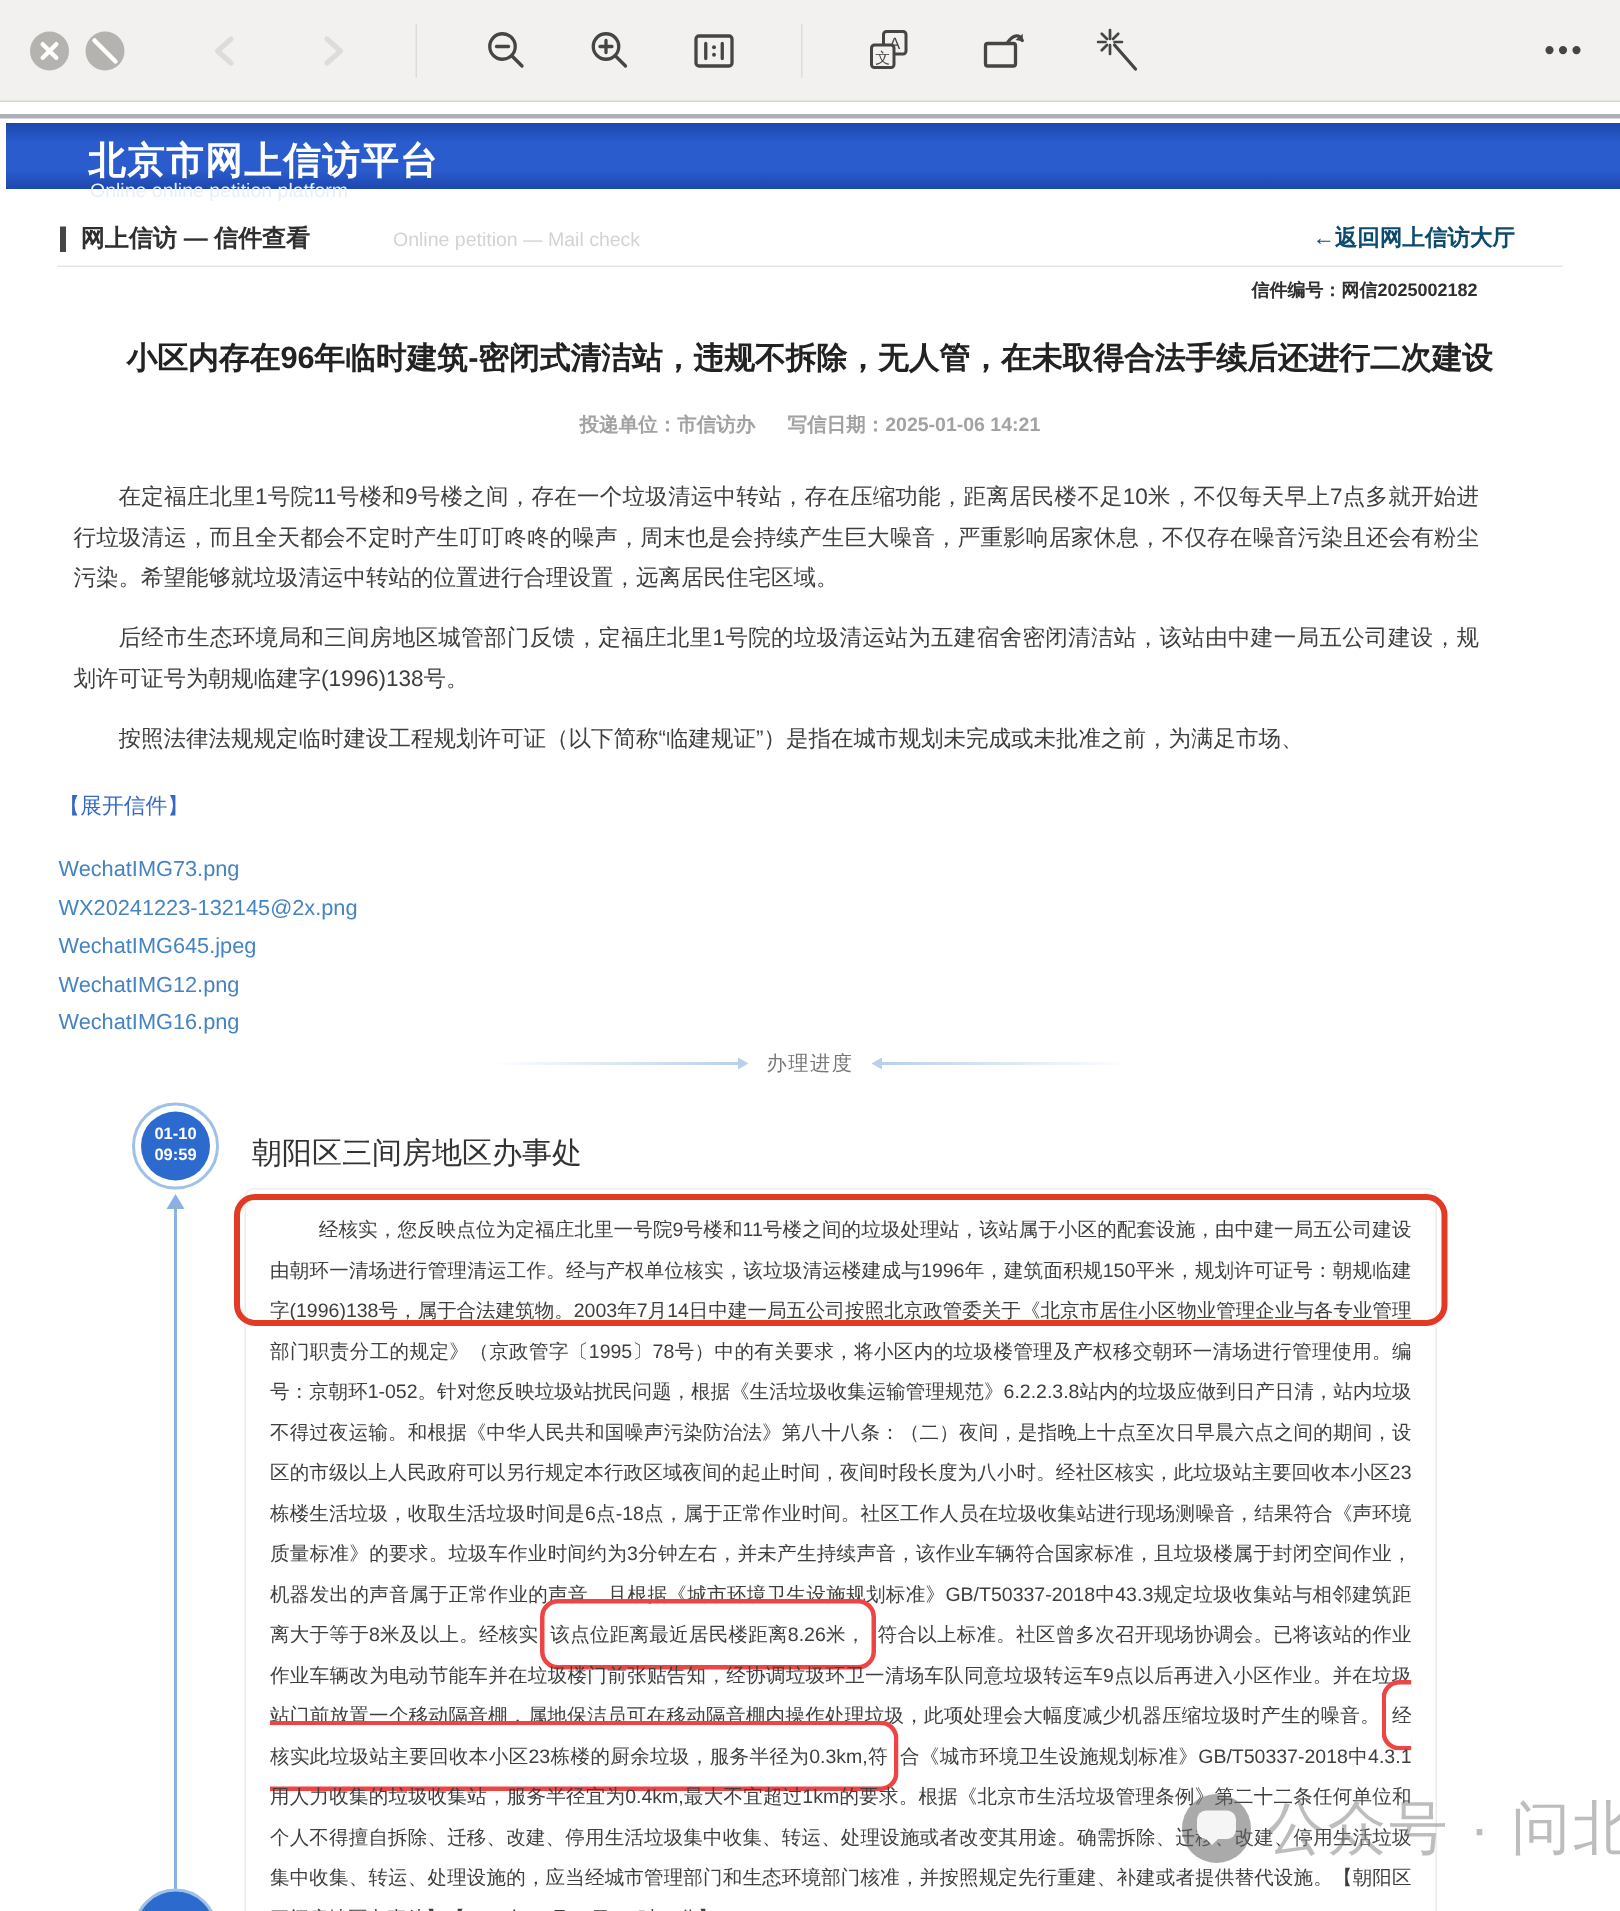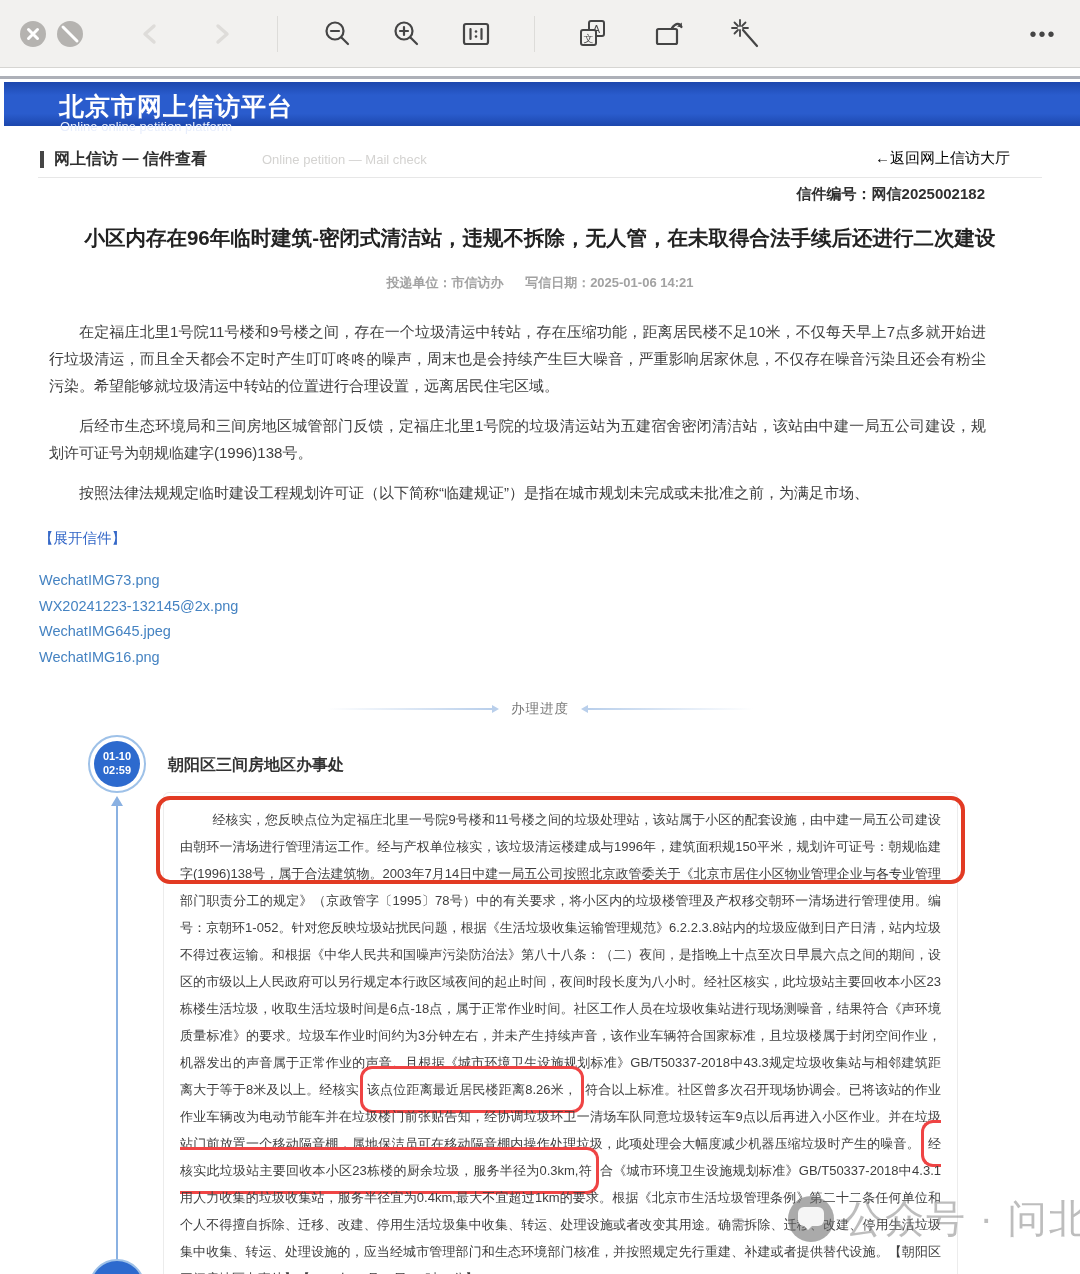--- a/index.html
+++ b/index.html
@@ -16,23 +16,23 @@
   .bluehead{position:absolute;left:4px;top:82px;width:1080px;height:44px;
     background:linear-gradient(180deg,#1c47ad 0%,#2a5ccd 30%,#2a5ccd 72%,#1c47ad 100%);}
   .logo-cn{position:absolute;left:55px;top:8px;color:#fff;font-size:25px;font-weight:700;letter-spacing:1px;}
   .logo-en{position:absolute;left:56px;top:37px;color:#e8eefc;font-size:13px;}
 
   
   .crumbrow{position:absolute;left:0;top:148px;width:1080px;height:24px;}
   .crumb-bar{position:absolute;left:40px;top:3px;width:4px;height:17px;background:#454545;}
   .crumb-cn{position:absolute;left:54px;top:1px;font-size:16px;font-weight:700;color:#2f2f2f;}
   .crumb-en{position:absolute;left:262px;top:4px;font-size:13px;color:#d4d3d1;}
-  .returnlink{position:absolute;right:70px;top:1px;font-size:15px;color:#000000;cursor:pointer;}
+  .returnlink{position:absolute;right:70px;top:1px;font-size:15px;color:#0c4a6e;cursor:pointer;font-weight:bold;}
   .rule{position:absolute;left:38px;top:177px;width:1004px;height:1px;background:#e7e7e7;}
-  .letterno{position:absolute;right:95px;top:185px;font-size:15px;font-weight:700;color:#2f2f2f;}
+  .letterno{position:absolute;right:95px;top:185px;font-size:12px;font-weight:700;color:#2f2f2f;}
 
   
   .title{position:absolute;left:60px;top:224px;width:960px;text-align:center;font-size:20.5px;font-weight:700;color:#222;}
   .meta{position:absolute;left:0;top:274px;width:1080px;text-align:center;font-size:13px;color:#a2a2a2;font-weight:bold;}
   .meta span{margin:0 9px;}
   .body{position:absolute;left:49px;top:318px;width:937px;font-size:15px;line-height:27px;color:#3e3e3e;text-align:justify;}
   .body p{margin:0 0 13px 0;text-indent:2em;}
   .expand{display:inline-block;margin:6px 0 4px -10px;font-size:14.5px;color:#3568c8;cursor:pointer;}
   .atts{margin-top:12px;margin-left:-10px;}
   .atts a{display:block;font-size:14.5px;line-height:25.5px;color:#4583c2;text-decoration:none;cursor:pointer;}
@@ -48,21 +48,21 @@
   .dtext{margin:0 12px;font-size:13.5px;color:#777;letter-spacing:1px;}
 
   
   .badge{position:absolute;left:88px;top:735px;width:58px;height:58px;border-radius:50%;
     background:#fff;border:2px solid #9ec1e8;display:flex;align-items:center;justify-content:center;}
   .badge-in{width:46px;height:46px;border-radius:50%;background:#2d6ace;color:#fff;font-size:11px;font-weight:700;
     display:flex;flex-direction:column;align-items:center;justify-content:center;line-height:1.25;}
   .tline{position:absolute;left:116px;top:806px;width:2px;height:456px;background:#8ab1e2;}
   .tarrow{position:absolute;left:111px;top:796px;width:0;height:0;border-left:6px solid transparent;border-right:6px solid transparent;border-bottom:10px solid #8ab1e2;}
   .badge2{position:absolute;left:89px;top:1259px;width:56px;height:56px;border-radius:50%;background:#2d6ace;border:2px solid #9ec1e8;}
-  .office{position:absolute;left:168px;top:755px;font-size:16px;font-weight:700;color:#333;}
+  .office{position:absolute;left:168px;top:755px;font-size:20px;font-weight:400;color:#333;}
 
   
   .reply{position:absolute;left:163px;top:792px;width:795px;border:1px solid #ececec;border-radius:6px;
     background:#fff;padding:13px 16px;font-size:13px;line-height:27px;color:#3e3e3e;text-align:justify;text-indent:2.5em;}
   .reply .hl{border:3px solid #ef4444;border-radius:12px;padding:13px 4px;margin:0 1px;}
   .redbox-main{position:absolute;left:-8px;top:3px;right:-8px;height:88px;border:4px solid #e23a23;border-radius:14px;pointer-events:none;}
 
   
   .wm{position:absolute;left:788px;top:1192px;display:flex;align-items:center;z-index:6;pointer-events:none;}
   .wm-icon{width:46px;height:46px;border-radius:50%;background:rgba(100,100,100,.55);position:relative;margin-right:10px;}
@@ -175,38 +175,39 @@
     <div>
         <p>在定福庄北里1号院11号楼和9号楼之间，存在一个垃圾清运中转站，存在压缩功能，距离居民楼不足10米，不仅每天早上7点多就开始进行垃圾清运，而且全天都会不定时产生叮叮咚咚的噪声，周末也是会持续产生巨大噪音，严重影响居家休息，不仅存在噪音污染且还会有粉尘污染。希望能够就垃圾清运中转站的位置进行合理设置，远离居民住宅区域。</p>
         <p>后经市生态环境局和三间房地区城管部门反馈，定福庄北里1号院的垃圾清运站为五建宿舍密闭清洁站，该站由中建一局五公司建设，规划许可证号为朝规临建字(1996)138号。</p>
         <p>按照法律法规规定临时建设工程规划许可证（以下简称“临建规证”）是指在城市规划未完成或未批准之前，为满足市场、</p>
       </div>
     <span class="expand">【展开信件】</span>
     <div class="atts">
         <a>WechatIMG73.png</a>
         <a>WX20241223-132145@2x.png</a>
         <a>WechatIMG645.jpeg</a>
+        <a>WechatIMG12.png</a>
         <a>WechatIMG16.png</a>
       </div>
   </div>
 
   <div class="pdiv">
     <span class="dline l"></span>
     <span class="darr r"></span>
     <span class="dtext">办理进度</span>
     <span class="darr l"></span>
     <span class="dline r"></span>
   </div>
 
   <div class="tarrow"></div>
   <div class="tline"></div>
   <div class="badge">
     <div class="badge-in">
       <span>01-10</span>
-      <span>02:59</span>
+      <span>09:59</span>
     </div>
   </div>
   <div class="office">朝阳区三间房地区办事处</div>
 
   <div class="reply">
     <div class="redbox-main"></div>
     <span><span>经核实，您反映点位为定福庄北里一号院9号楼和11号楼之间的垃圾处理站，该站属于小区的配套设施，由中建一局五公司建设由朝环一清场进行管理清运工作。经与产权单位核实，该垃圾清运楼建成与1996年，建筑面积规150平米，规划许可证号：朝规临建字(1996)138号，属于合法建筑物。2003年7月14日中建一局五公司按照北京政管委关于《北京市居住小区物业管理企业与各专业管理部门职责分工的规定》（京政管字〔1995〕78号）中的有关要求，将小区内的垃圾楼管理及产权移交朝环一清场进行管理使用。编号：京朝环1-052。针对您反映垃圾站扰民问题，根据《生活垃圾收集运输管理规范》6.2.2.3.8站内的垃圾应做到日产日清，站内垃圾不得过夜运输。和根据《中华人民共和国噪声污染防治法》第八十八条：（二）夜间，是指晚上十点至次日早晨六点之间的期间，设区的市级以上人民政府可以另行规定本行政区域夜间的起止时间，夜间时段长度为八小时。经社区核实，此垃圾站主要回收本小区23栋楼生活垃圾，收取生活垃圾时间是6点-18点，属于正常作业时间。社区工作人员在垃圾收集站进行现场测噪音，结果符合《声环境质量标准》的要求。垃圾车作业时间约为3分钟左右，并未产生持续声音，该作业车辆符合国家标准，且垃圾楼属于封闭空间作业，机器发出的声音属于正常作业的声音。且根据《城市环境卫生设施规划标准》GB/T50337-2018中43.3规定垃圾收集站与相邻建筑距离大于等于8米及以上。经核实</span><span class="hl">该点位距离最近居民楼距离8.26米，</span><span>符合以上标准。社区曾多次召开现场协调会。已将该站的作业作业车辆改为电动节能车并在垃圾楼门前张贴告知，经协调垃圾环卫一清场车队同意垃圾转运车9点以后再进入小区作业。并在垃圾站门前放置一个移动隔音棚，属地保洁员可在移动隔音棚内操作处理垃圾，此项处理会大幅度减少机器压缩垃圾时产生的噪音。</span><span class="hl">经核实此垃圾站主要回收本小区23栋楼的厨余垃圾，服务半径为0.3km,符</span><span>合《城市环境卫生设施规划标准》GB/T50337-2018中4.3.1用人力收集的垃圾收集站，服务半径宜为0.4km,最大不宜超过1km的要求。根据《北京市生活垃圾管理条例》第二十二条任何单位和个人不得擅自拆除、迁移、改建、停用生活垃圾集中收集、转运、处理设施或者改变其用途。确需拆除、迁移、改建、停用生活垃圾集中收集、转运、处理设施的，应当经城市管理部门和生态环境部门核准，并按照规定先行重建、补建或者提供替代设施。【朝阳区三间房地区办事处】【2025年01月10日 09时59分】</span></span>
   </div>
 
   <div class="badge2"></div>

